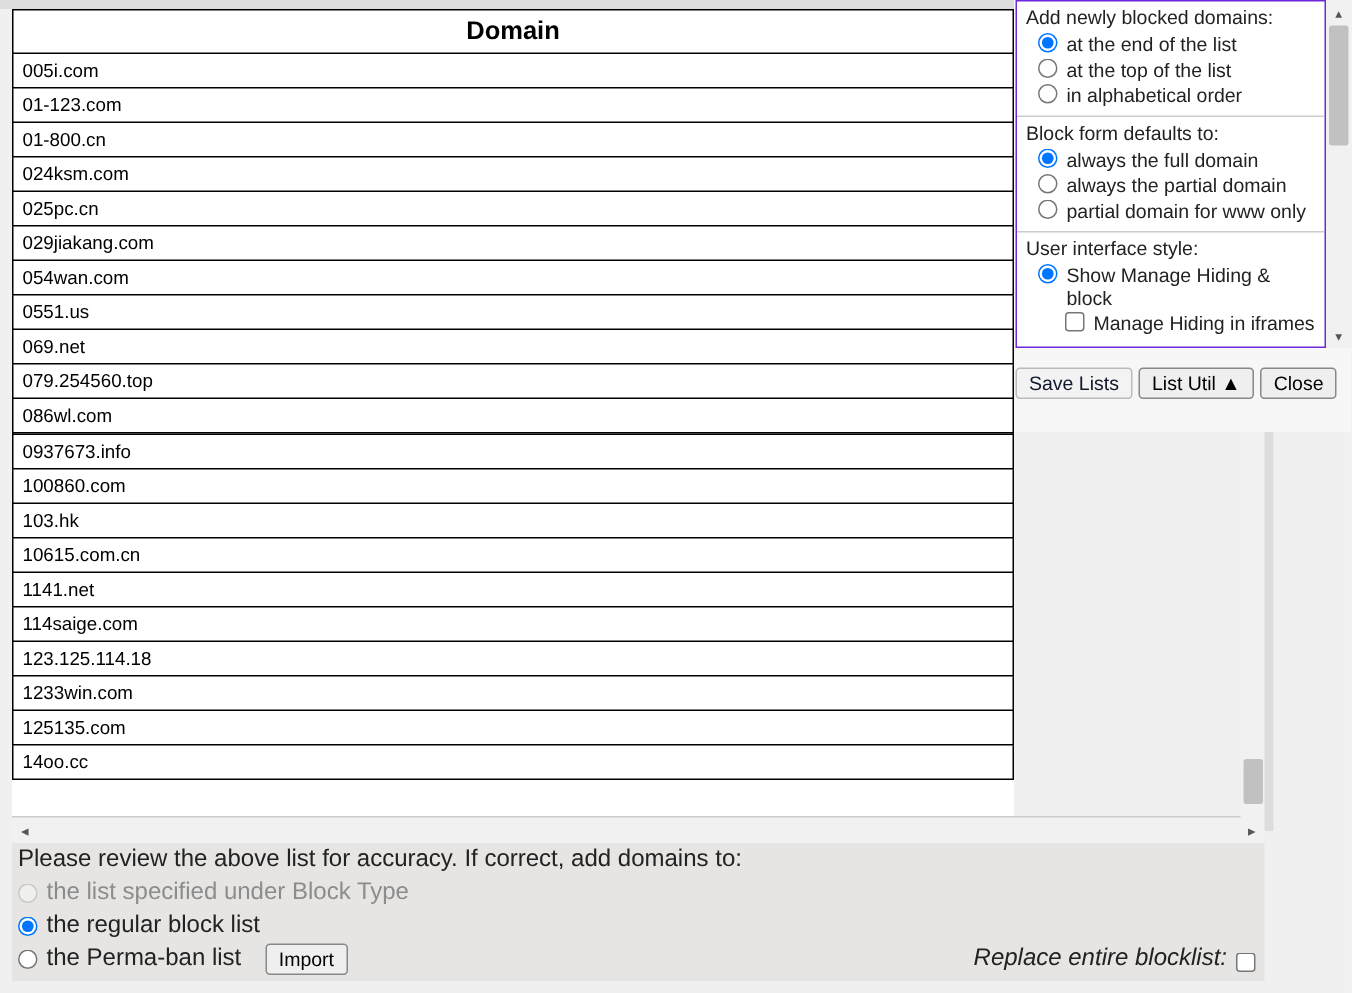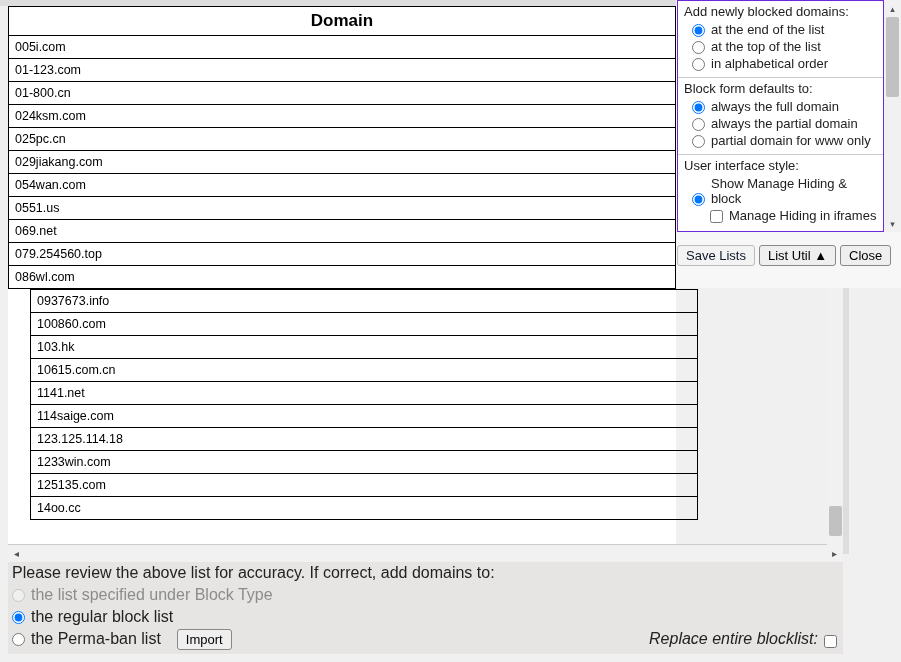--- a/index.html
+++ b/index.html
@@ -15,21 +15,21 @@
 
   table.dom { width: 100%; border-collapse: collapse; table-layout: fixed; }
   table.dom th {
     font-weight: bold; font-size: 17px; padding: 4px 0; text-align: center;
     border: 1px solid #000; background: #fff;
   }
   table.dom td {
     font-size: 12.5px; padding: 4px 6px; border: 1px solid #000;
     white-space: nowrap; overflow: hidden;
   }
-  .table-narrow { width: 648px; margin-left: 22px; }
+  .table-narrow { width: 648px; }
   .table-wide   { width: 668px; }
   .table-wide td, .table-wide th { border-right: 1px solid #000; }
 
   .hscroll {
     position: absolute; left: 8px; top: 544px; width: 835px; height: 17px;
     background: #f1f1f1; border-top: 1px solid #ccc;
   }
   .hscroll .arrow { position:absolute; top:0; width:17px; height:17px; font-size:10px; color:#555; display:flex;align-items:center;justify-content:center;}
   .hscroll .arrow.left { left:0; }
   .hscroll .arrow.right{ right:0; }
@@ -44,21 +44,21 @@
     position: absolute; left: 676px; top: 0; width: 225px; height: 288px;
     background: #f7f7f7;
   }
   .side-scroll {
     position: absolute; left: 677px; top: 0; width: 207px; height: 232px;
     background: #fff; border: 1px solid #6d28d9; font-size: 13px; color: #222;
     overflow: hidden;
   }
   .side-scroll .group { border-bottom: 1px solid #ccc; padding: 2px 4px 5px 4px; }
   .side-scroll .group:last-child { border-bottom: none; }
-  .side-scroll label { display:flex; align-items:flex-end; gap:6px; padding: 1px 0 1px 10px; font-size:13px; }
+  .side-scroll label { display:flex; align-items:flex-start; gap:6px; padding: 1px 0 1px 10px; font-size:13px; }
   .side-scroll .grouptitle { padding: 1px 0 2px 2px; font-size: 13px; }
   .side-scroll input[type=radio], .side-scroll input[type=checkbox]{ margin:0; }
   .side-scroll .chk { padding-left: 28px; }
   .side-vscroll {
     position: absolute; left: 884px; top: 0; width: 17px; height: 232px;
     background: #f1f1f1;
   }
   .side-vscroll .arrow { position:absolute; left:0; width:17px; height:17px; font-size:9px; color:#555; display:flex;align-items:center;justify-content:center;}
   .side-vscroll .arrow.up{top:0;} .side-vscroll .arrow.down{bottom:0;}
   .side-vscroll .thumb { position:absolute; left:2px; top:17px; width:13px; height:80px; background:#c1c1c1; border-radius:2px;}

